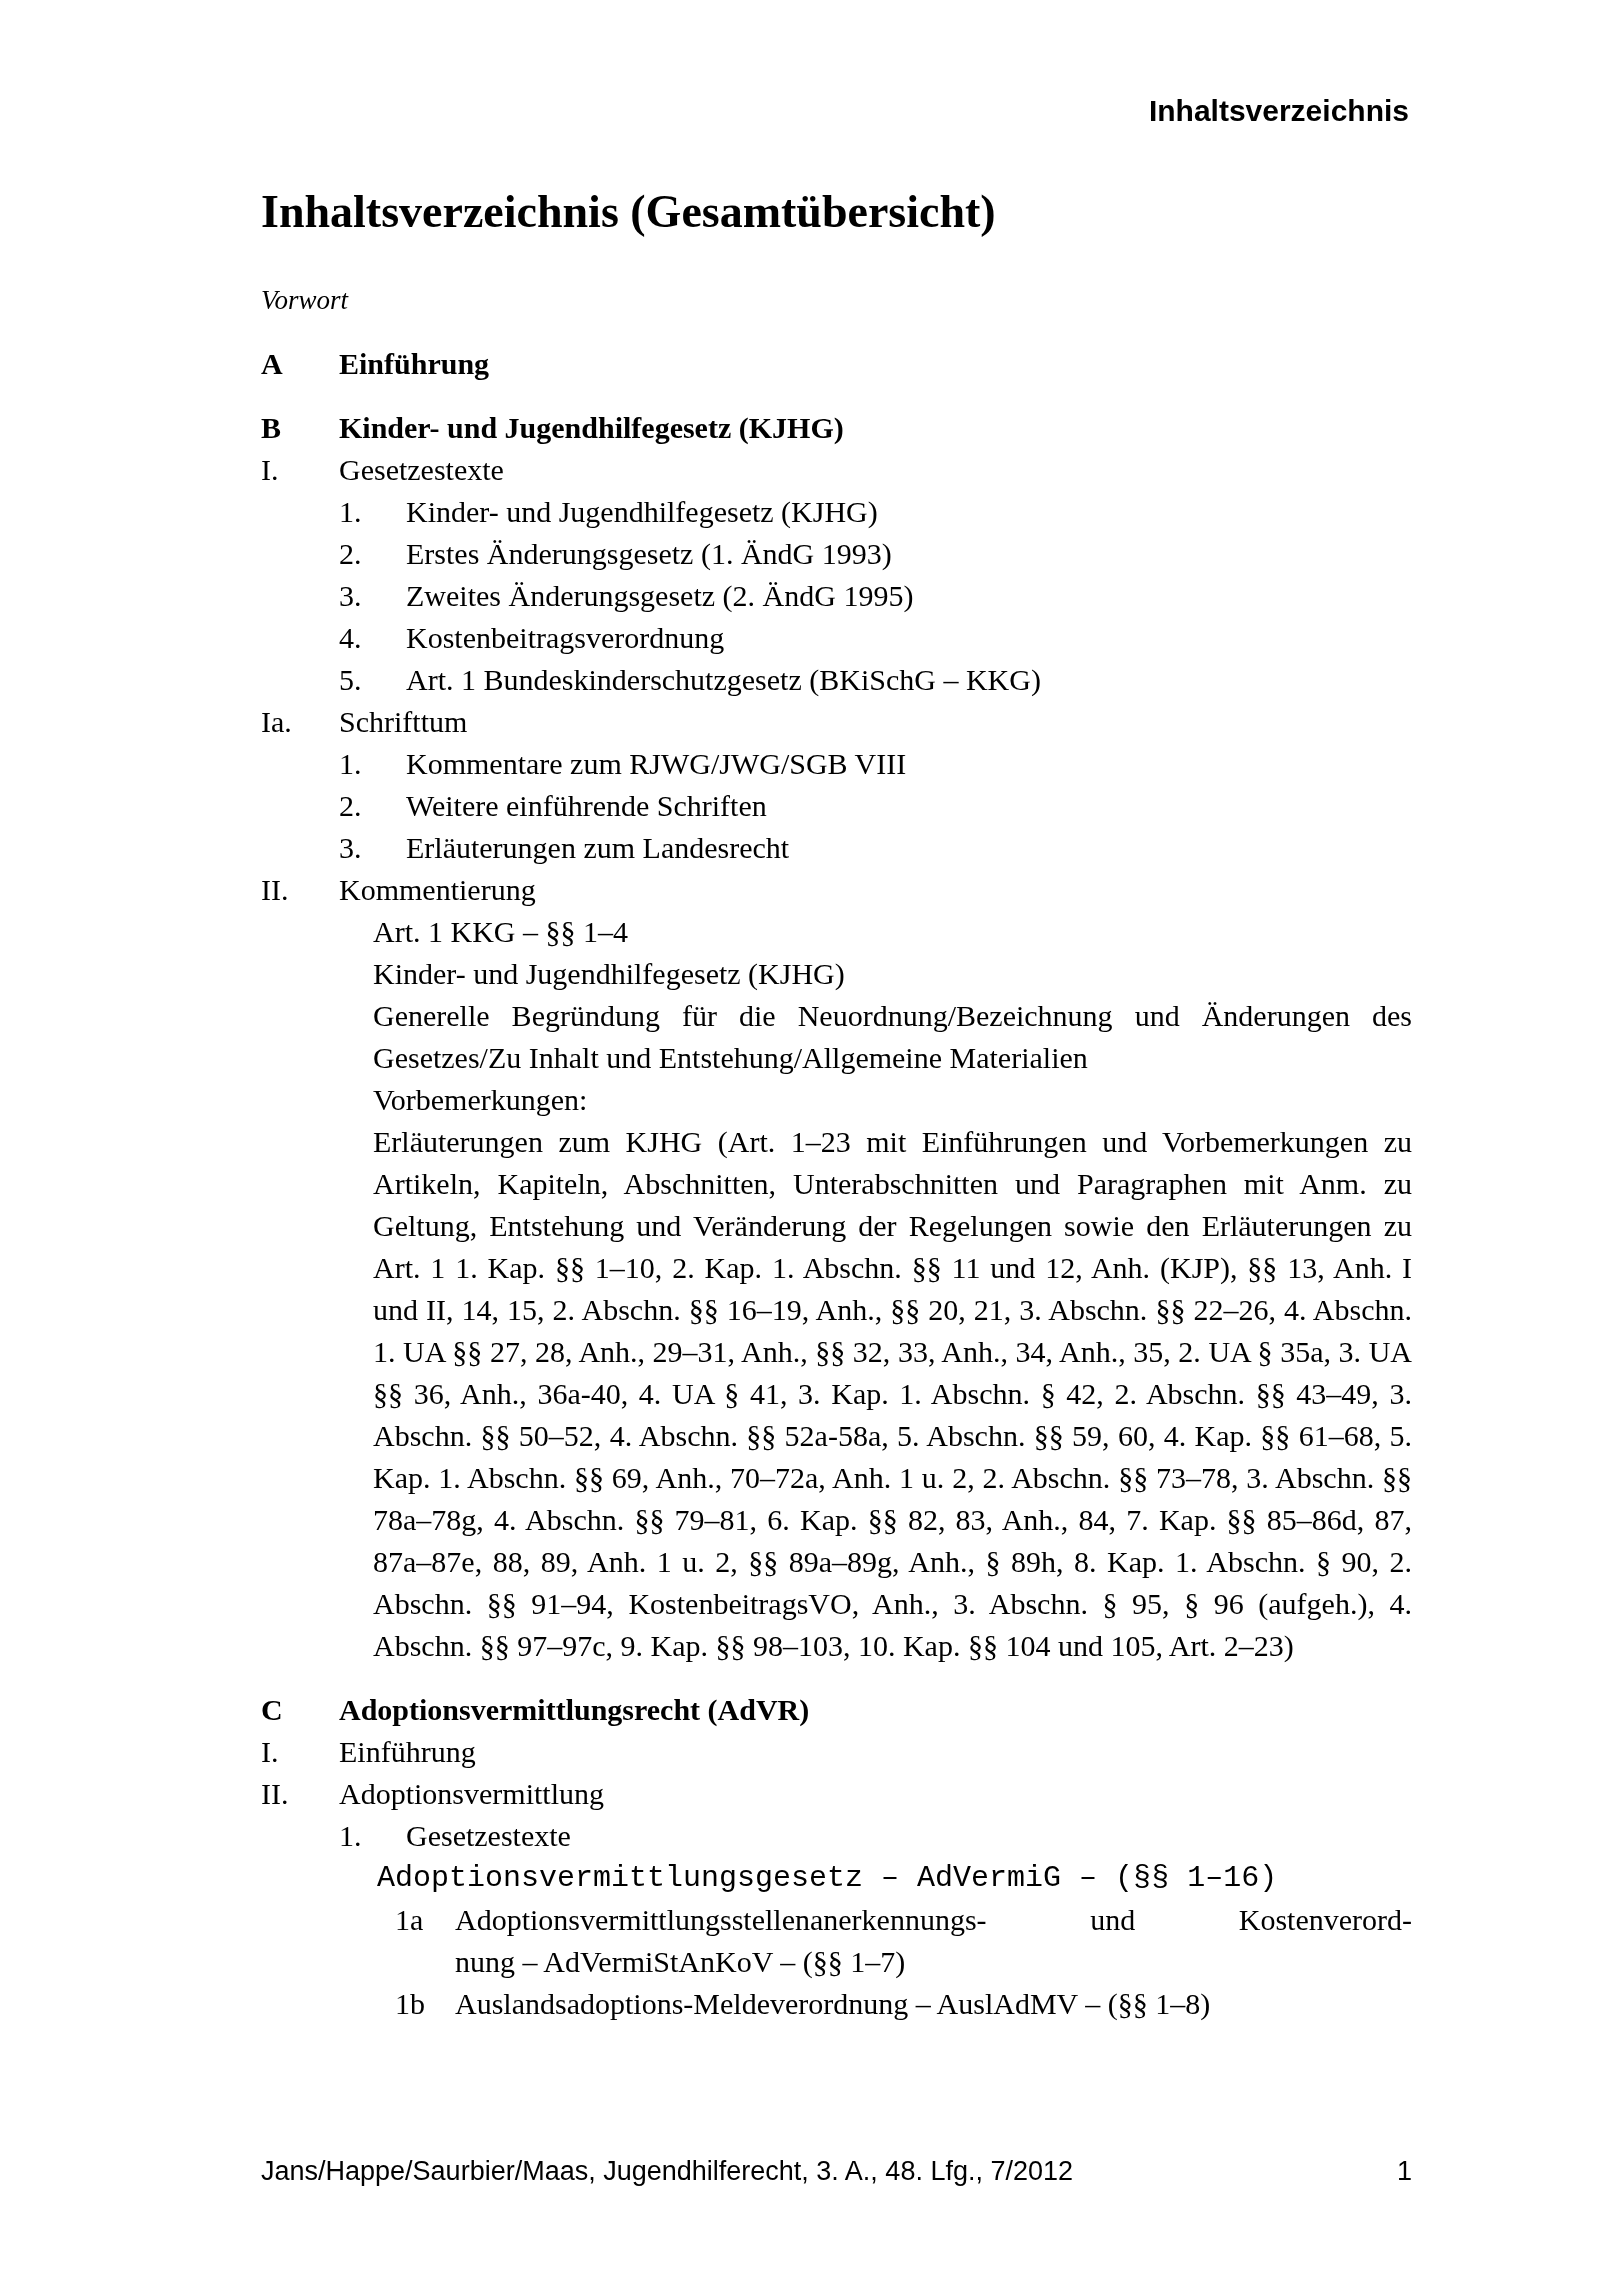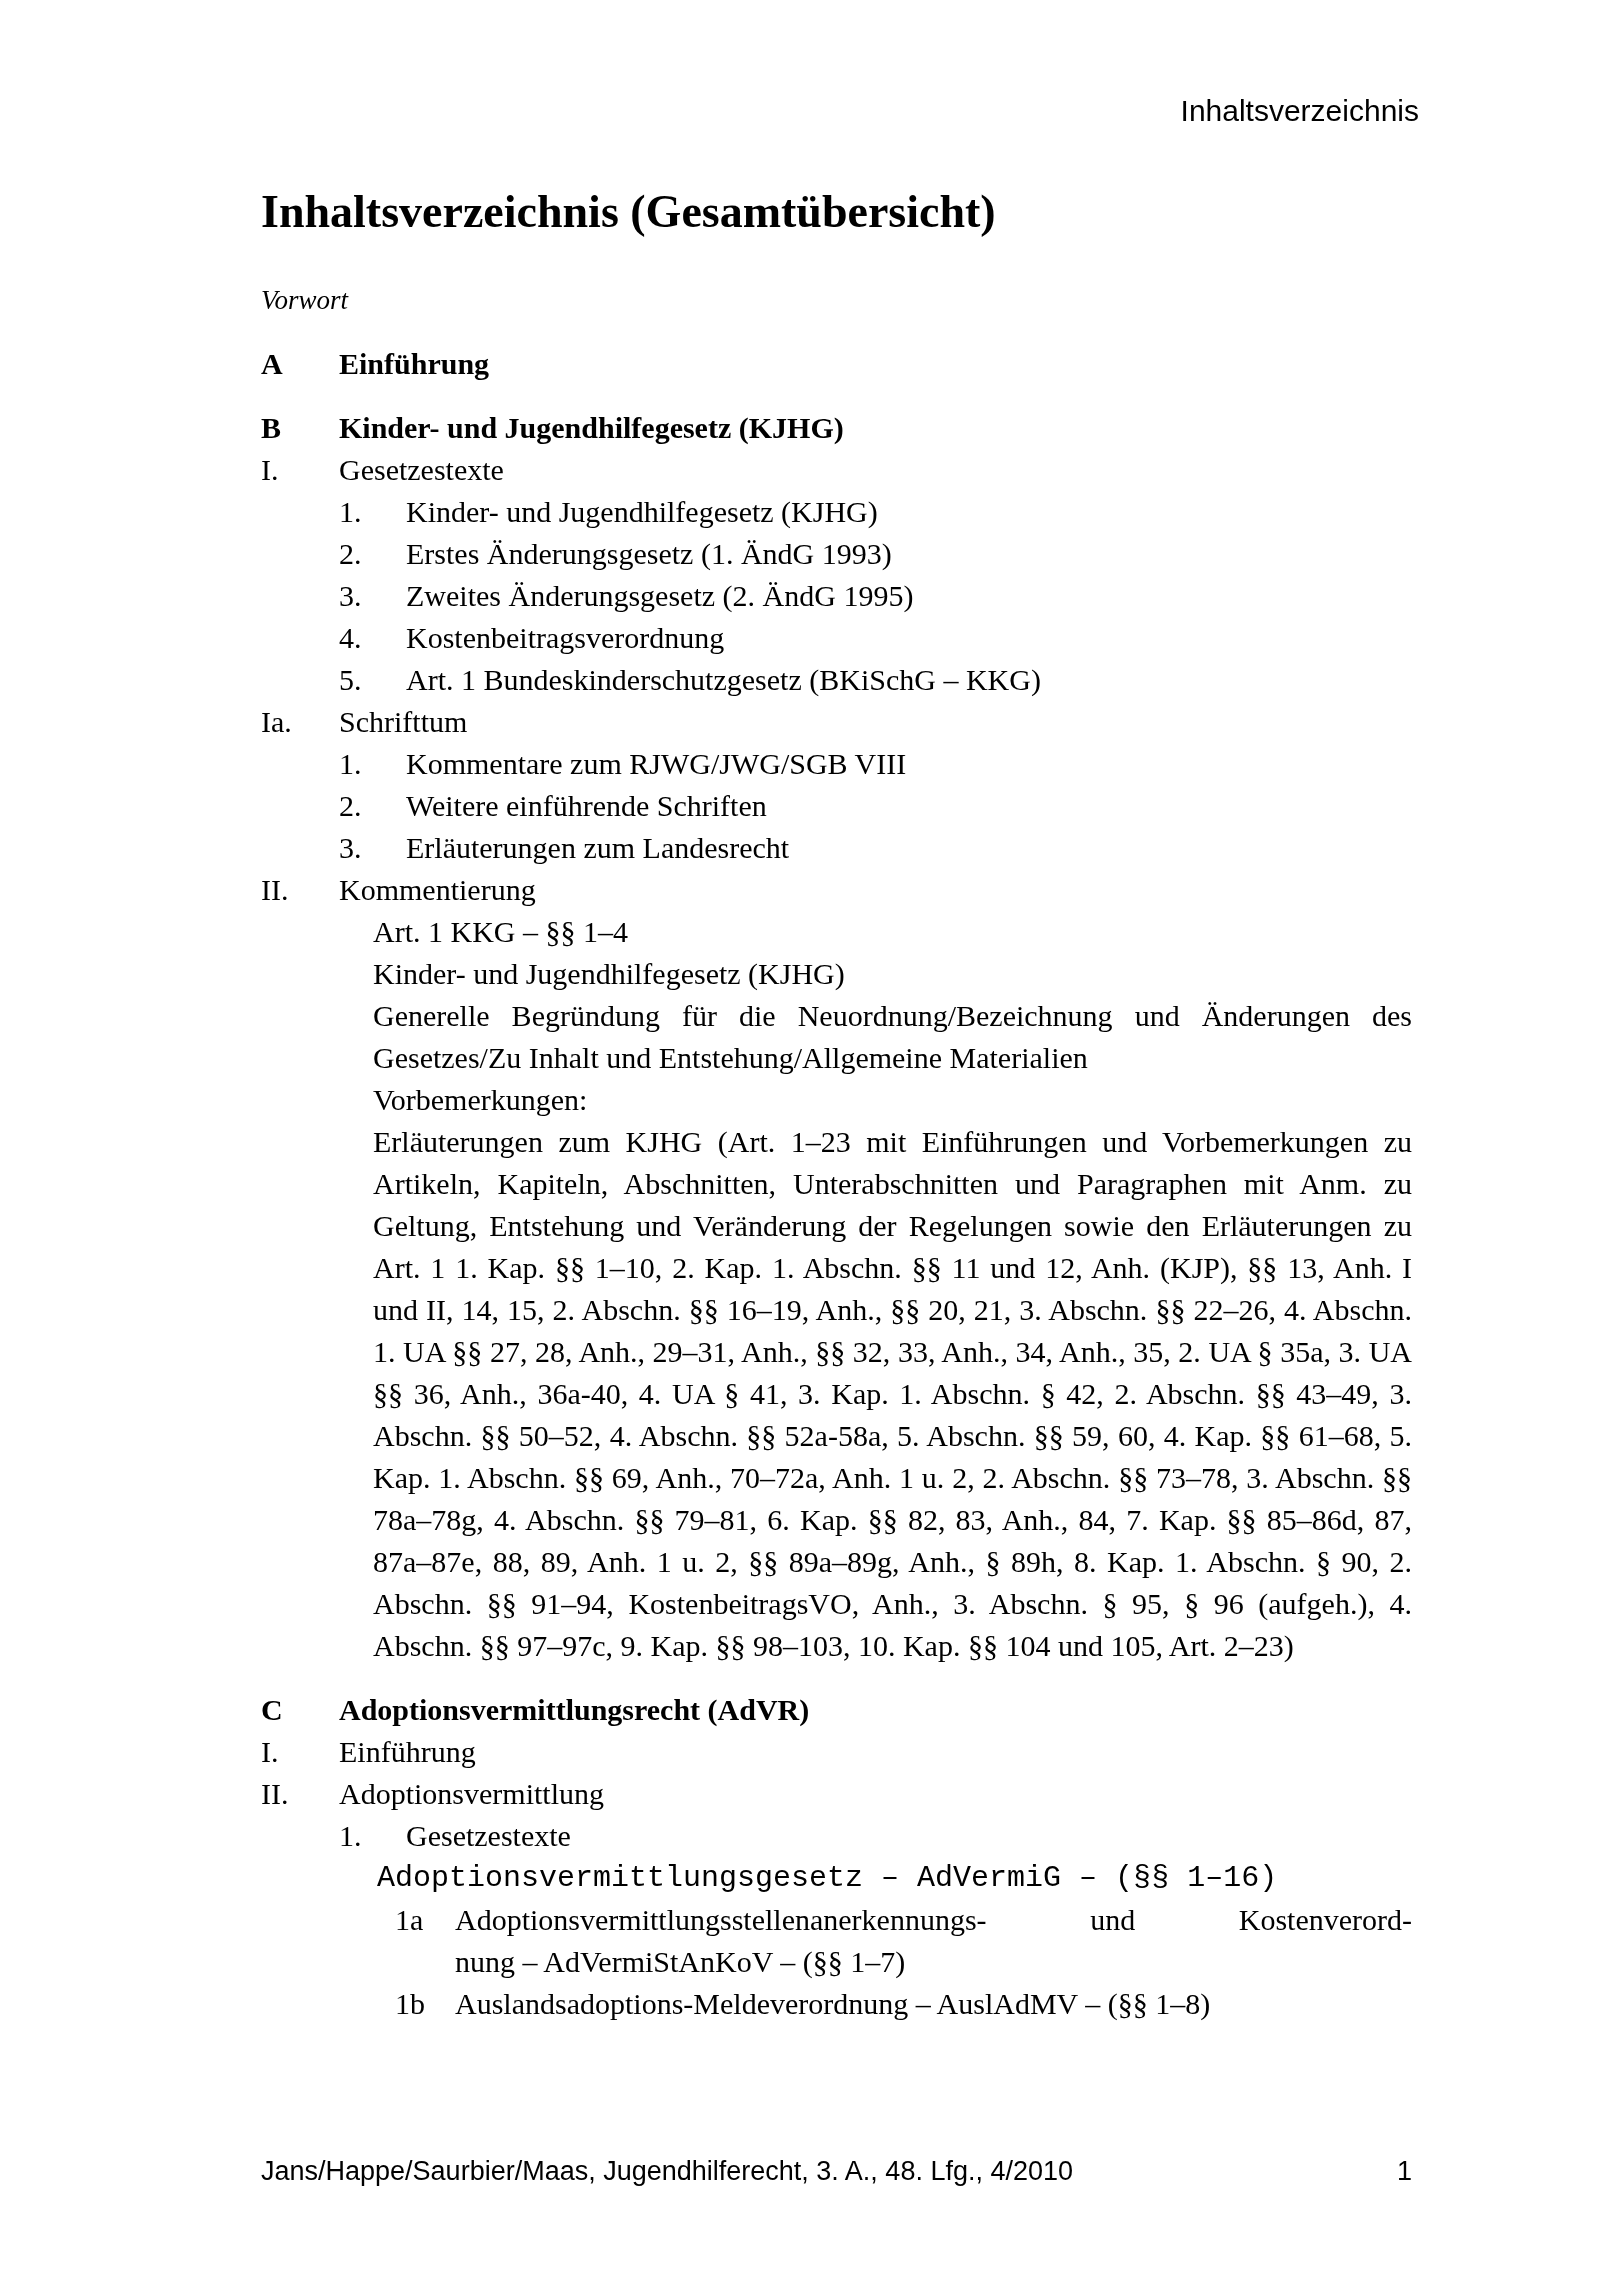--- a/index.html
+++ b/index.html
@@ -9,24 +9,24 @@
     height: 2289px;
     background: #ffffff;
     color: #000000;
     overflow: hidden;
     font-family: "Liberation Serif", serif;
   }
   .page-header {
     position: absolute;
     top: 92px;
     left: 261px;
-    right: 194px;
+    right: 204px;
     text-align: right;
     font-family: "Liberation Sans", sans-serif;
-    font-weight: normal;
+    font-weight: bold;
     font-size: 30px;
     line-height: 37px;
   }
   .content {
     position: absolute;
     top: 189px;
     left: 261px;
     right: 201px;
   }
   .doc-title {
@@ -168,18 +168,18 @@
         <div class="row l3">
           <span class="col-label">1b</span>
           <span class="col-text">
             <div>Auslandsadoptions-Meldeverordnung – AuslAdMV – (§§ 1–8)</div>
           </span>
         </div>
       </div>
   </div>
 
   <div class="page-footer">
-    <span>Jans/Happe/Saurbier/Maas, Jugendhilferecht, 3. A., 48. Lfg., 4/2010</span>
+    <span>Jans/Happe/Saurbier/Maas, Jugendhilferecht, 3. A., 48. Lfg., 7/2012</span>
     <span>1</span>
   </div>
 
 </div>
 
 
 </body></html>

